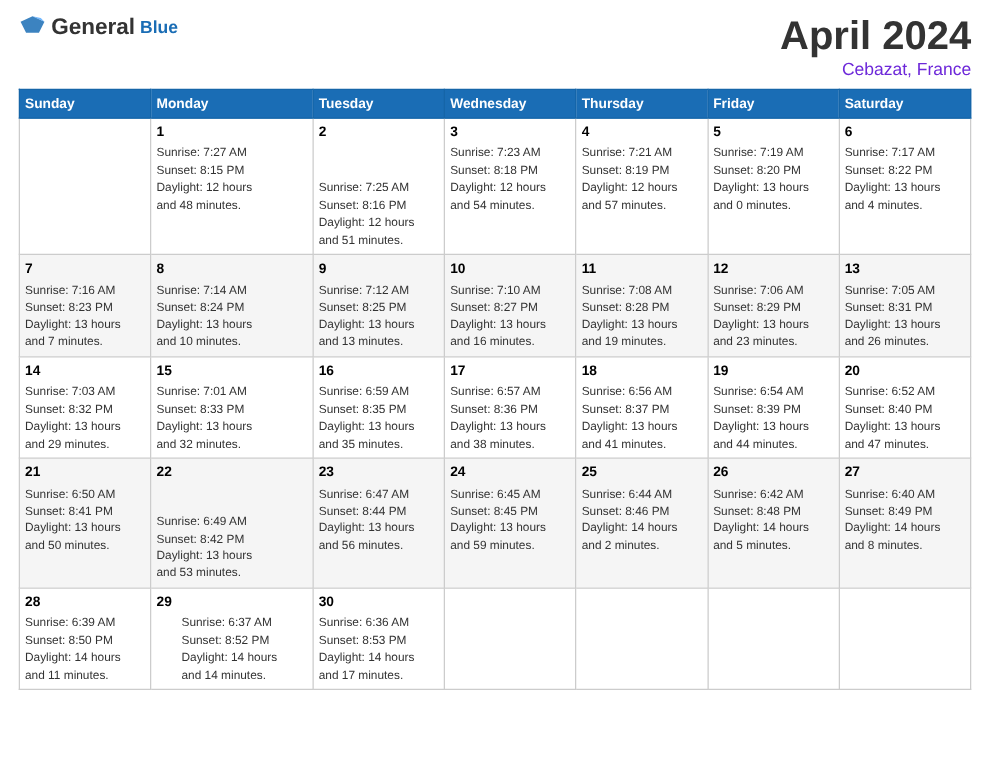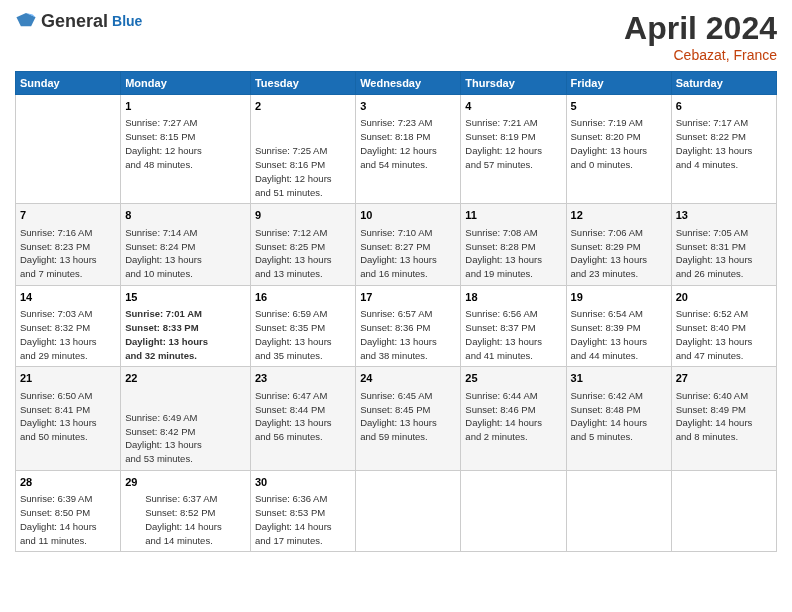--- a/index.html
+++ b/index.html
@@ -34,21 +34,21 @@
     .title-block {
       text-align: right;
     }
     .main-title {
       font-size: 32px;
       font-weight: bold;
       color: #333;
     }
     .subtitle {
       font-size: 14px;
-      color: #c2410c;
+      color: #6d28d9;
     }
     table {
       width: 100%;
       border-collapse: collapse;
       font-size: 10.5px;
     }
     thead tr th {
       background-color: #1a6db5;
       color: #fff;
       padding: 5px 4px;
@@ -217,21 +217,21 @@
         <tr>
           <td>
             <span class="day-number">14</span>
             <div class="cell-content" style="white-space: pre-line;">Sunrise: 7:03 AM
 Sunset: 8:32 PM
 Daylight: 13 hours
 and 29 minutes.</div>
           </td>
           <td>
             <span class="day-number">15</span>
-            <div class="cell-content" style="white-space: pre-line; font-weight: bold;">Sunrise: 7:01 AM
+            <div class="cell-content" style="white-space: pre-line;">Sunrise: 7:01 AM
 Sunset: 8:33 PM
 Daylight: 13 hours
 and 32 minutes.</div>
           </td>
           <td>
             <span class="day-number">16</span>
             <div class="cell-content" style="white-space: pre-line;">Sunrise: 6:59 AM
 Sunset: 8:35 PM
 Daylight: 13 hours
 and 35 minutes.</div>
@@ -295,21 +295,21 @@
 and 59 minutes.</div>
           </td>
           <td>
             <span class="day-number">25</span>
             <div class="cell-content" style="white-space: pre-line;">Sunrise: 6:44 AM
 Sunset: 8:46 PM
 Daylight: 14 hours
 and 2 minutes.</div>
           </td>
           <td>
-            <span class="day-number">31</span>
+            <span class="day-number">26</span>
             <div class="cell-content" style="white-space: pre-line;">Sunrise: 6:42 AM
 Sunset: 8:48 PM
 Daylight: 14 hours
 and 5 minutes.</div>
           </td>
           <td>
             <span class="day-number">27</span>
             <div class="cell-content" style="white-space: pre-line;">Sunrise: 6:40 AM
 Sunset: 8:49 PM
 Daylight: 14 hours

